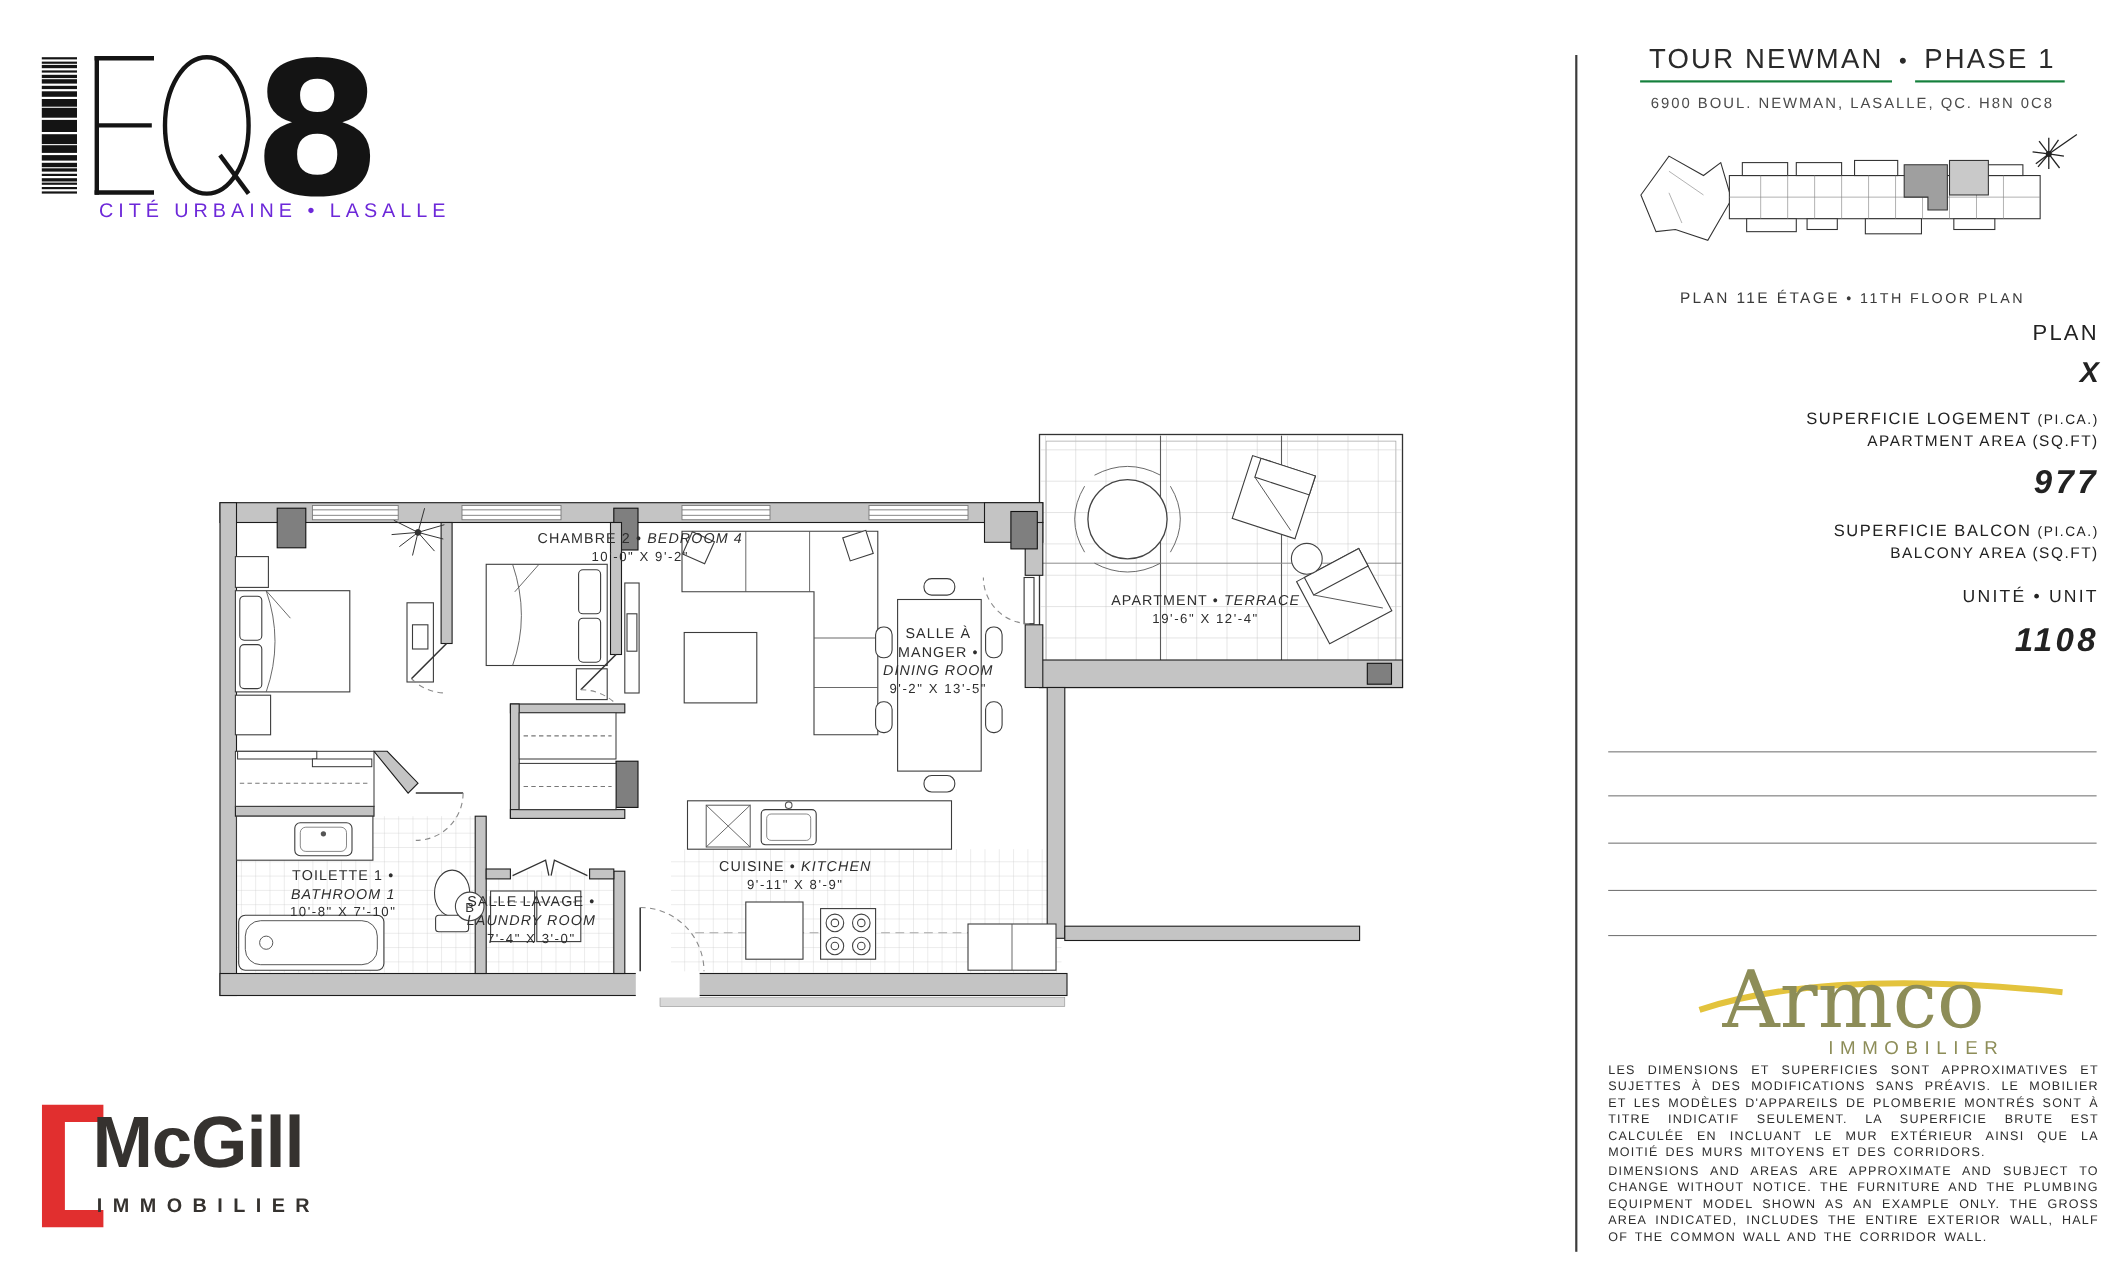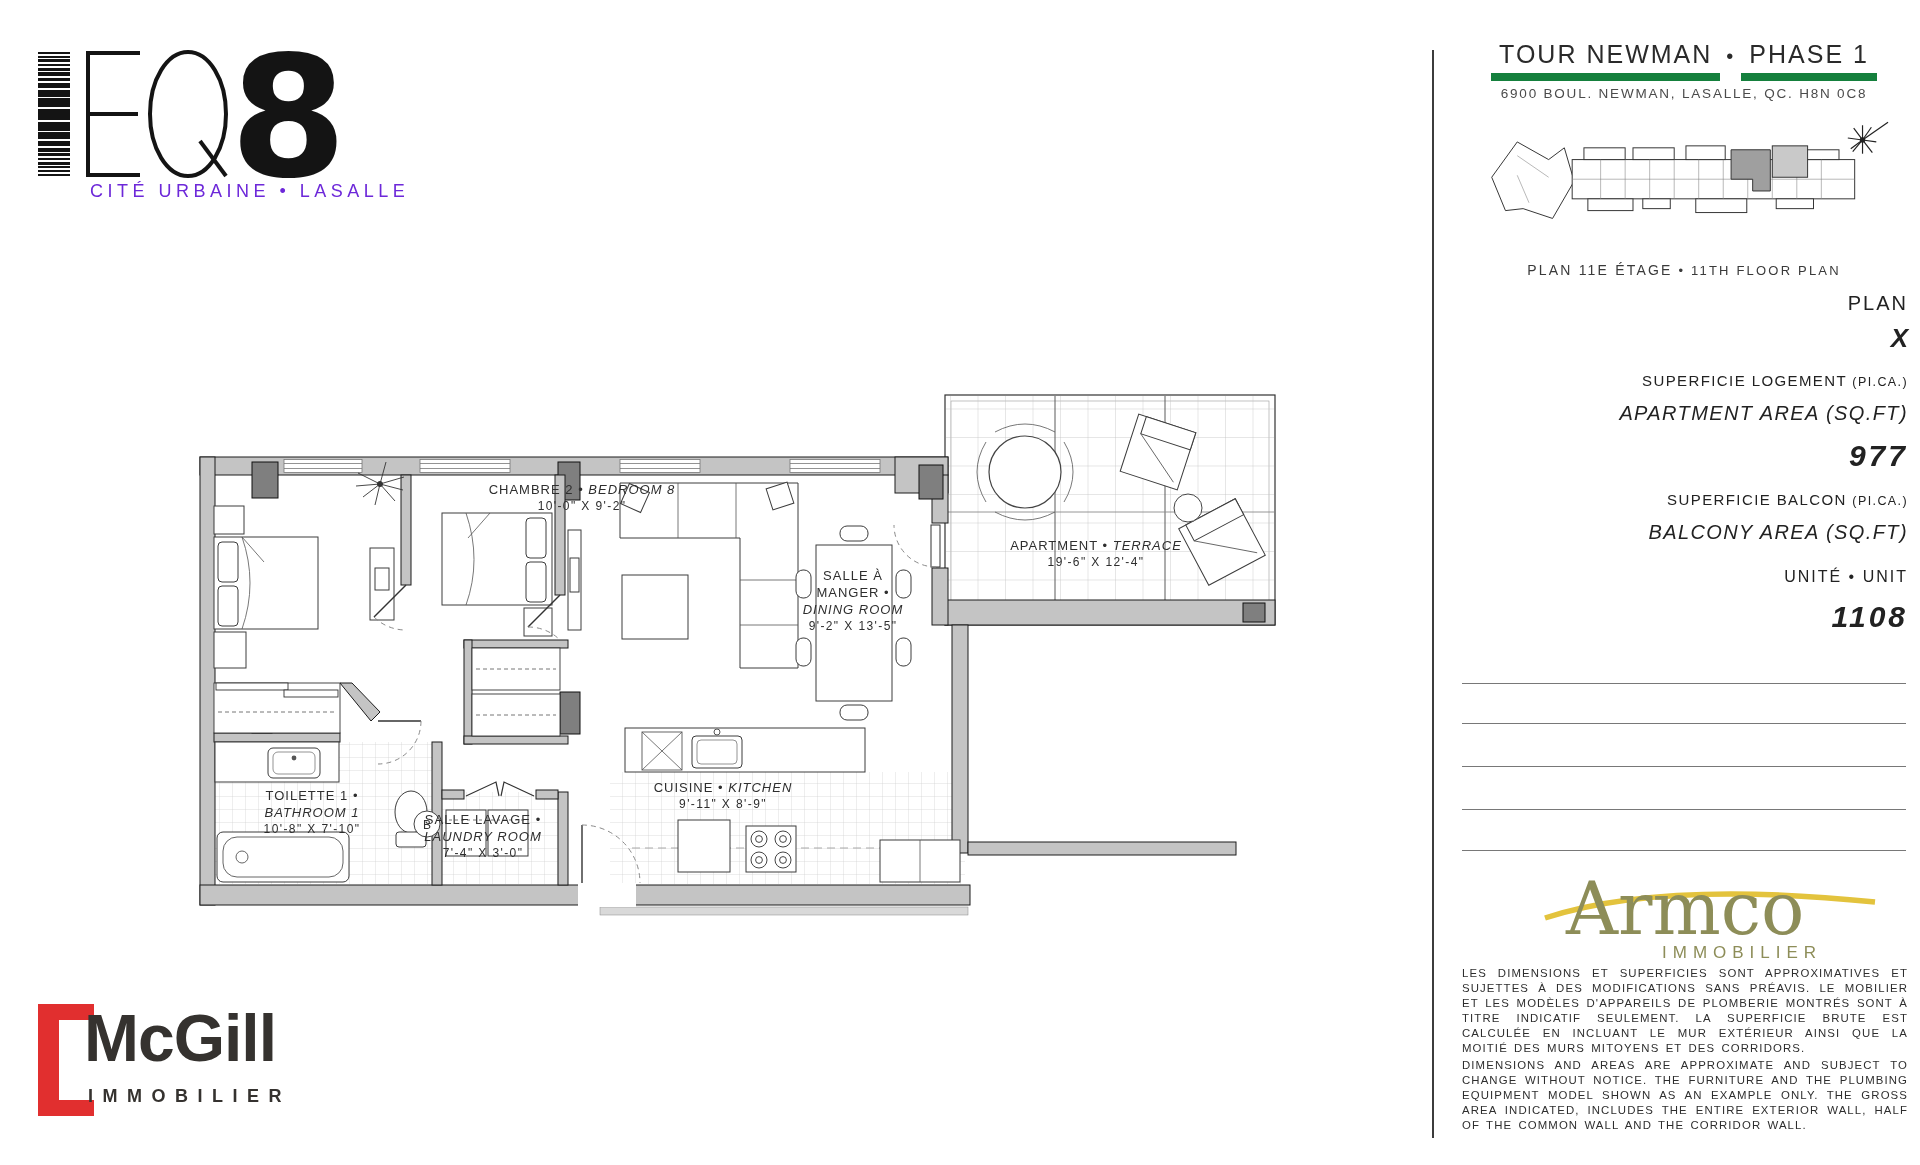--- a/index.html
+++ b/index.html
@@ -18,31 +18,31 @@
   .room-label{position:absolute;text-align:center;color:#2e2e2e;font-size:13px;letter-spacing:1px;line-height:1.3;}
   .room-label .en{font-style:italic;}
   .room-label .dims{font-size:12px;letter-spacing:1.4px;white-space:nowrap;font-style:normal;}
 
   
   #divider{left:1432px;top:50px;width:2px;height:1088px;background:#3c3c3c;}
 
   
   .rp{left:1460px;width:448px;}
   #rp-title{top:40px;text-align:center;font-size:25px;letter-spacing:2px;color:#2a2a2a;font-weight:400;}
-  #rp-title .u{border-bottom:8px solid #15803d;padding:0 8px 5px 8px;}
+  #rp-title .u{border-bottom:2px solid #15803d;padding:0 8px 5px 8px;}
   #rp-title .dot{margin:0 6px;font-size:20px;}
   #rp-address{top:86px;text-align:center;font-size:13.5px;letter-spacing:1.8px;color:#4b4b4b;}
   #keyplan{left:1478px;top:116px;width:412px;height:148px;}
   #keyplan-caption{top:262px;text-align:center;font-size:13px;letter-spacing:2.2px;color:#3a3a3a;}
   #keyplan-caption .fr{font-size:14px;}
   #spec-block{top:292px;text-align:right;color:#222;}
   .spec-label{font-size:20px;letter-spacing:2px;}
   .spec-sub{font-size:15px;letter-spacing:1.4px;margin-top:18px;}
   .spec-sub .unit{font-size:12.5px;}
-  .spec-sub-it{font-size:20px;font-style:italic;letter-spacing:1.4px;margin-top:13px;}
+  .spec-sub-it{font-size:14px;letter-spacing:1.4px;margin-top:3px;}
   .spec-value{font-size:30px;font-style:italic;font-weight:bold;letter-spacing:3px;margin-top:14px;}
   #spec-x{font-size:26px;font-style:italic;font-weight:bold;margin-top:8px;}
   #spec-unit-label{font-size:16px;letter-spacing:2px;margin-top:24px;}
 
   .sig-line{left:1462px;width:444px;height:0;border-top:1.6px solid #787878;}
 
   #armco{left:1540px;top:846px;width:340px;height:118px;}
   #disclaimer-fr{top:966px;}
   #disclaimer-en{top:1058px;}
   .disclaimer{left:1462px;width:446px;font-size:11.4px;letter-spacing:1.1px;word-spacing:2px;
@@ -334,21 +334,21 @@
     <path class="arc" d="M402,445 A58,58 0 0 1 460,503"></path>
     <rect x="751" y="145" width="9" height="42" fill="#fff" stroke="#333" stroke-width="1"></rect>
     <path class="arc" d="M756,187 A42,42 0 0 1 714,145"></path>
   </g>
 </svg>
 
   
   <div class="room-label" style="left:252px;top:102px;width:300px">
     <span class="fr">CHAMBRE 2</span>
     <span>•</span>
-    <span class="en">BEDROOM 8</span>
+    <span class="en">BEDROOM 4</span>
     <div class="dims">10'-0" X 9'-2"</div>
   </div>
   <div class="room-label" style="left:620px;top:188px;width:106px">
     <span class="fr">SALLE À MANGER</span>
     <span>•</span>
     <span class="en">DINING ROOM</span>
     <div class="dims">9'-2" X 13'-5"</div>
   </div>
   <div class="room-label" style="left:766px;top:158px;width:300px">
     <span class="fr">APARTMENT</span>

